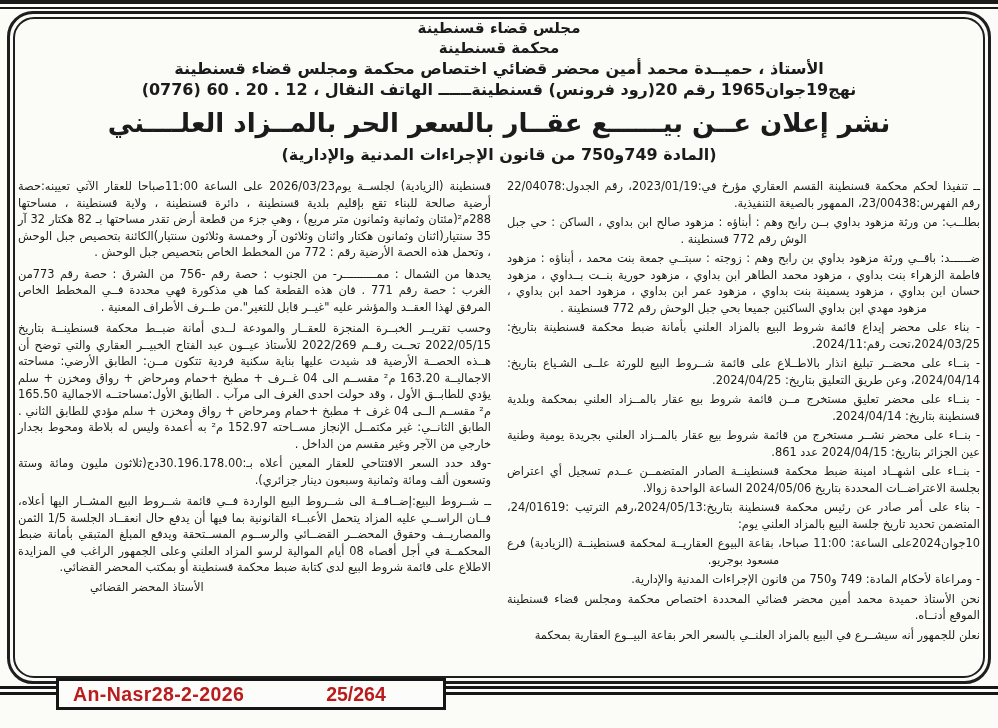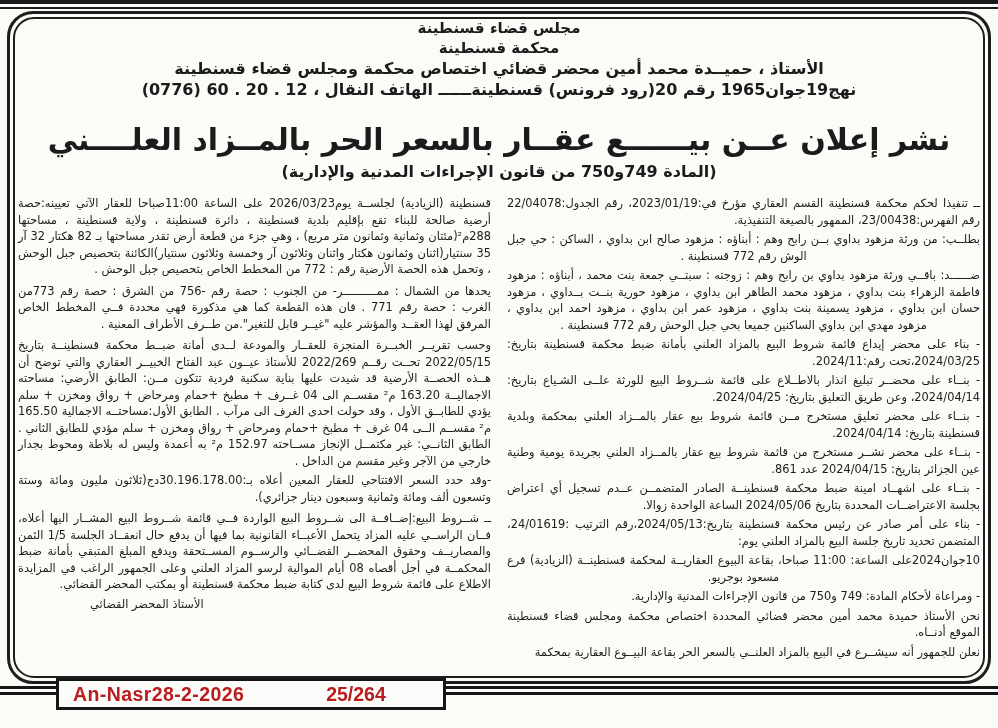--- a/index.html
+++ b/index.html
@@ -16,21 +16,21 @@
     position:absolute;left:7px;top:11px;right:7px;bottom:44px;
     border:3px solid #1e1e1e;border-radius:26px;
   }
   .frame-inner{
     position:absolute;inset:3px;border:2px solid #1e1e1e;border-radius:21px;
   }
   .content{position:absolute;left:18px;top:18px;width:962px;direction:rtl;}
   .hdr{text-align:center;font-weight:bold;}
   .hdr .h-big{font-size:15px;line-height:20px;}
   .hdr .h-small{font-size:16px;line-height:21px;}
-  .title1{font-size:30px;font-weight:bold;text-align:center;margin-top:24px;line-height:32px;}
+  .title1{font-size:26px;font-weight:bold;text-align:center;margin-top:7px;line-height:32px;}
   .title2{font-size:16px;font-weight:bold;text-align:center;margin-top:2px;line-height:28px;}
   .columns{display:flex;flex-direction:row;gap:16px;margin-top:9px;direction:rtl;}
   .col{width:473px;font-size:11.4px;line-height:16.5px;text-align:justify;text-justify:inter-word;}
   .col p{margin:0 0 3px 0;}
   .center-tail{text-align-last:center;}
   .gap-top{margin-top:5px !important;}
   .signature{text-align:left;padding-left:72px;margin-top:4px;text-align-last:left;}
   .footer-rule{
     position:absolute;left:0;right:0;top:686px;height:9px;
     border-top:3px solid #161616;border-bottom:3px solid #161616;box-sizing:border-box;

